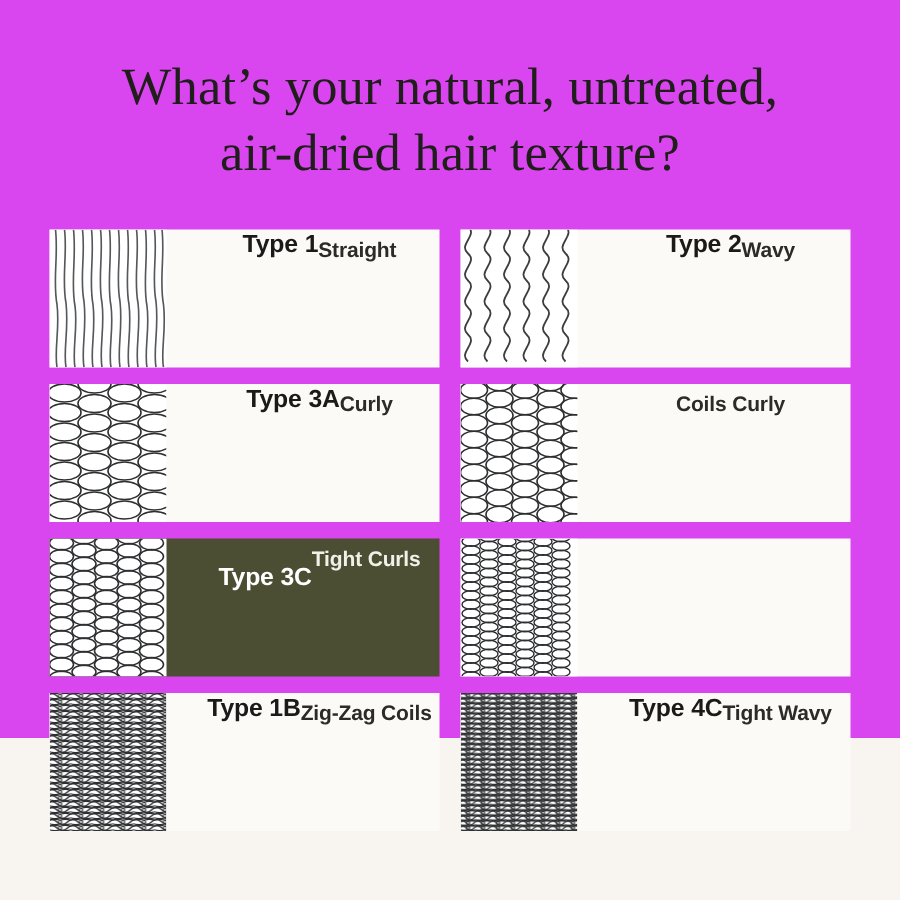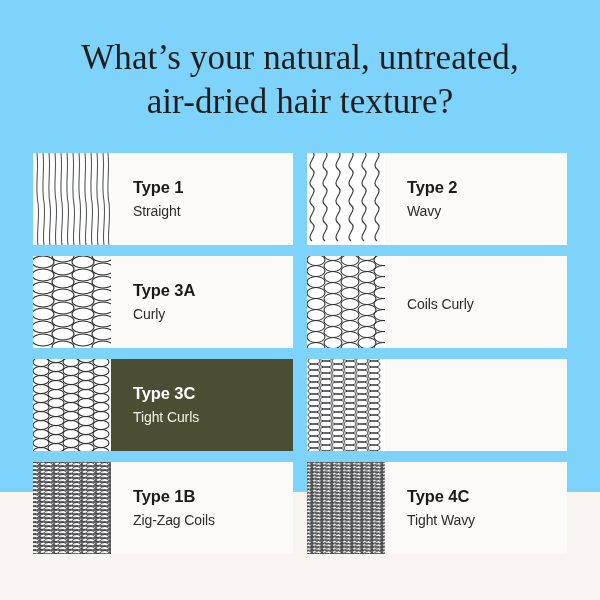--- a/index.html
+++ b/index.html
@@ -10,21 +10,21 @@
     width: 600px;
     height: 600px;
     background: #f8f5f0;
     font-family: "Liberation Sans", sans-serif;
     overflow: hidden;
   }
   .page {
     position: relative;
     width: 600px;
     height: 492px;
-    background: #7dd3fc;
+    background: #d946ef;
     box-sizing: border-box;
   }
 
   
   .heading {
     position: absolute;
     left: 0;
     top: 36px;
     width: 600px;
     text-align: center;
@@ -71,39 +71,38 @@
     background: #ffffff;
     overflow: hidden;
     position: relative;
   }
   .thumb svg { display: block; }
 
   .card-text {
     flex: 1 1 auto;
     padding-left: 22px;
     display: flex;
-    flex-direction: column;
     justify-content: center;
   }
   .card-title {
     font-size: 16.5px;
     font-weight: bold;
     color: #1a1a18;
     line-height: 21px;
     letter-spacing: -0.1px;
   }
   .card-sub {
     font-size: 14px;
-    font-weight: 400;
+    font-weight: 700;
     color: #2b2b28;
     line-height: 20px;
     margin-top: 3px;
     letter-spacing: -0.1px;
   }
-  .card.selected .card-title { color: #ffffff; }
+  .card.selected .card-title { color: #ffffff; margin-top: 16px; }
   .card.selected .card-sub { color: #f2f1e9; }
 </style>
 </head>
 <body>
 
 <div class="page">
 
   <div class="heading">
     <span class="line">What’s your natural, untreated,</span>
     <span class="line">air-dried hair texture?</span>

